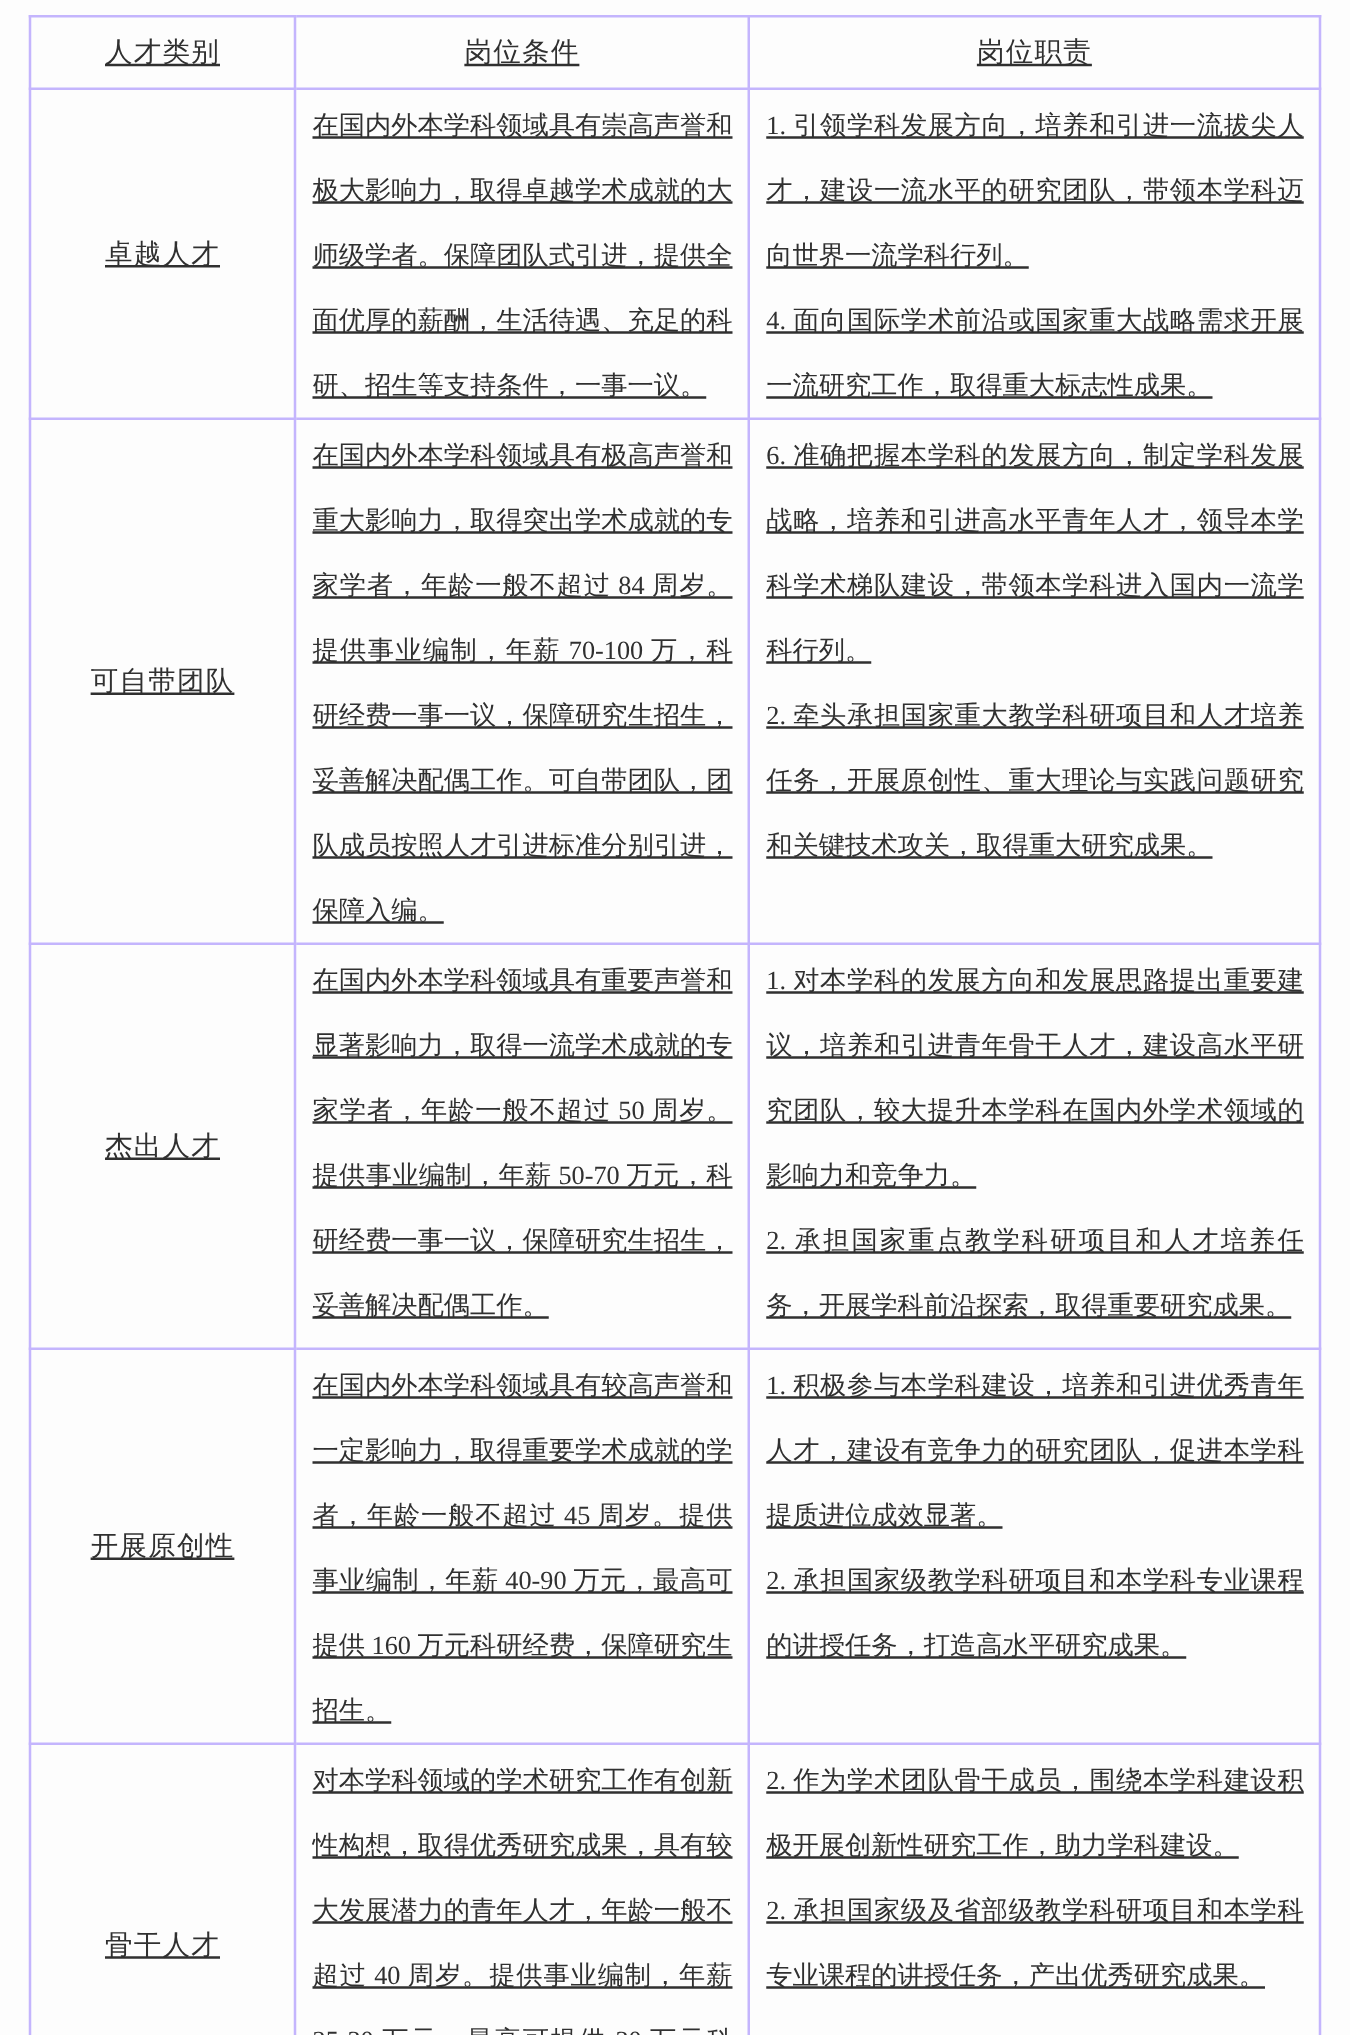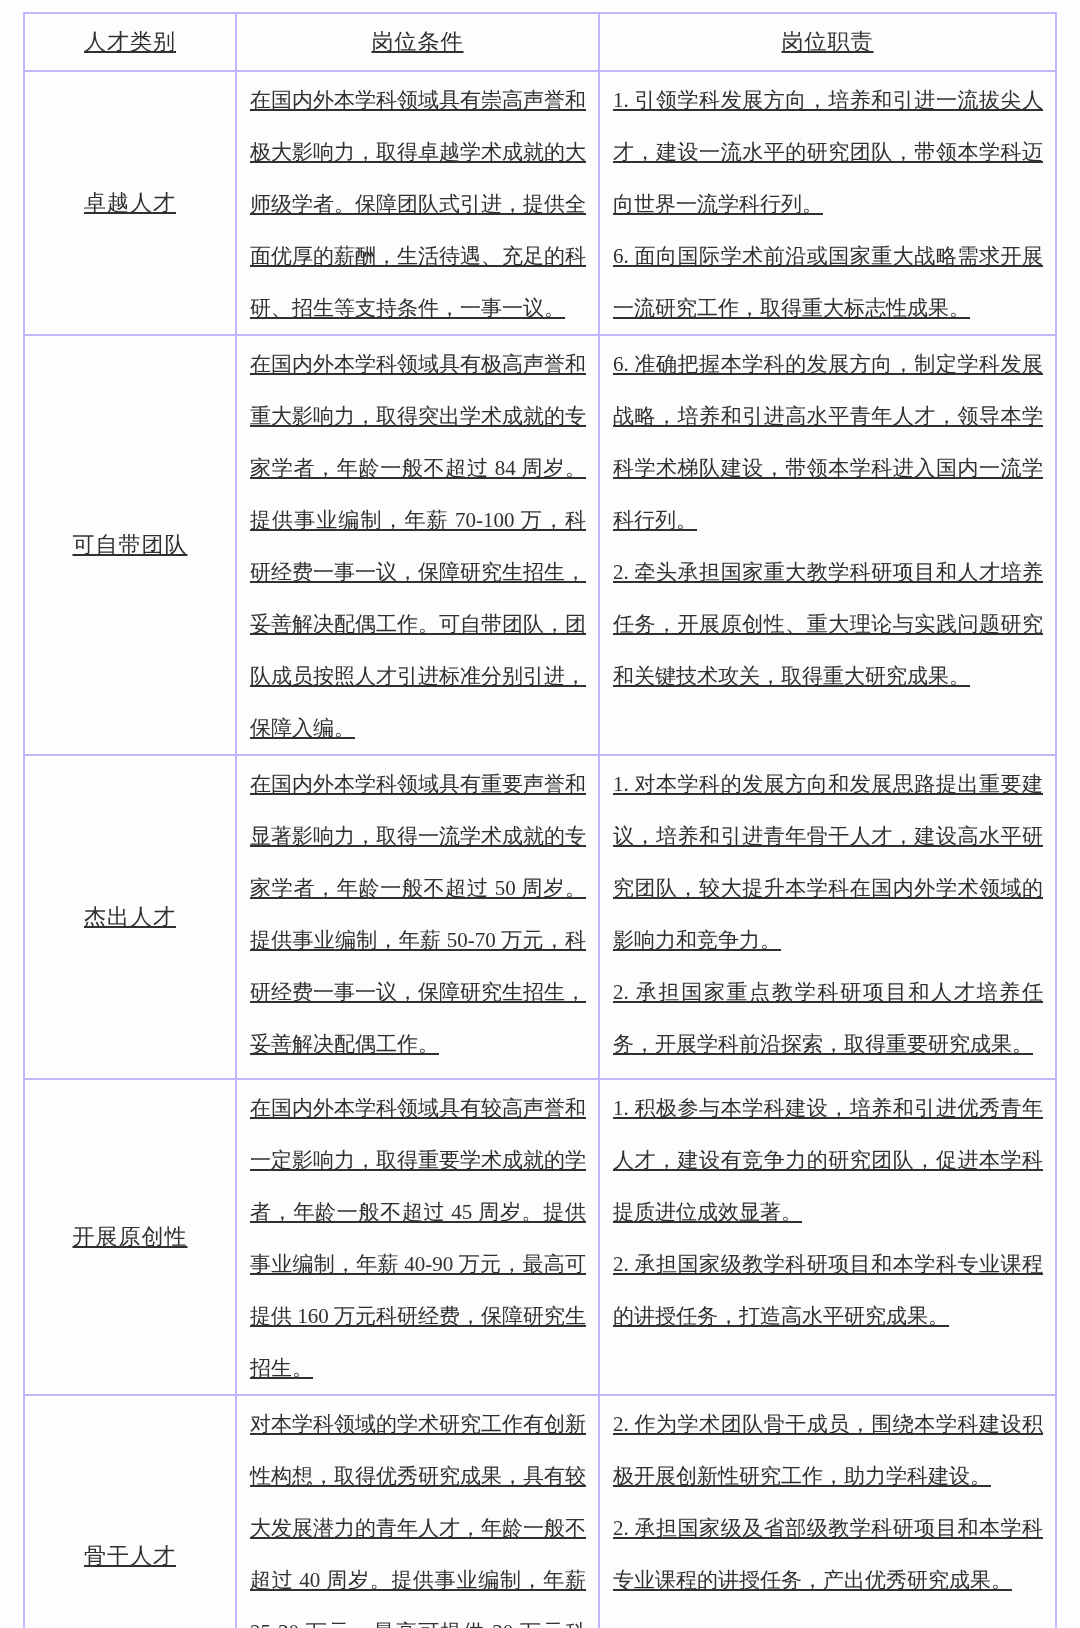--- a/index.html
+++ b/index.html
@@ -70,21 +70,21 @@
     </tr>
   </thead>
   <tbody>
     <tr class="r1">
       <td class="cat">卓越人才</td>
       <td class="txt">
           <p>在国内外本学科领域具有崇高声誉和极大影响力，取得卓越学术成就的大师级学者。保障团队式引进，提供全面优厚的薪酬，生活待遇、充足的科研、招生等支持条件，一事一议。</p>
         </td>
       <td class="txt">
         <p>1. 引领学科发展方向，培养和引进一流拔尖人才，建设一流水平的研究团队，带领本学科迈向世界一流学科行列。</p>
-        <p>6. 面向国际学术前沿或国家重大战略需求开展一流研究工作，取得重大标志性成果。</p>
+        <p>4. 面向国际学术前沿或国家重大战略需求开展一流研究工作，取得重大标志性成果。</p>
       </td>
     </tr>
     <tr class="r2">
       <td class="cat">可自带团队</td>
       <td class="txt">
           <p>在国内外本学科领域具有极高声誉和重大影响力，取得突出学术成就的专家学者，年龄一般不超过 84 周岁。提供事业编制，年薪 70-100 万，科研经费一事一议，保障研究生招生，妥善解决配偶工作。可自带团队，团队成员按照人才引进标准分别引进，保障入编。</p>
         </td>
       <td class="txt">
         <p>6. 准确把握本学科的发展方向，制定学科发展战略，培养和引进高水平青年人才，领导本学科学术梯队建设，带领本学科进入国内一流学科行列。</p>
         <p>2. 牵头承担国家重大教学科研项目和人才培养任务，开展原创性、重大理论与实践问题研究和关键技术攻关，取得重大研究成果。</p>

